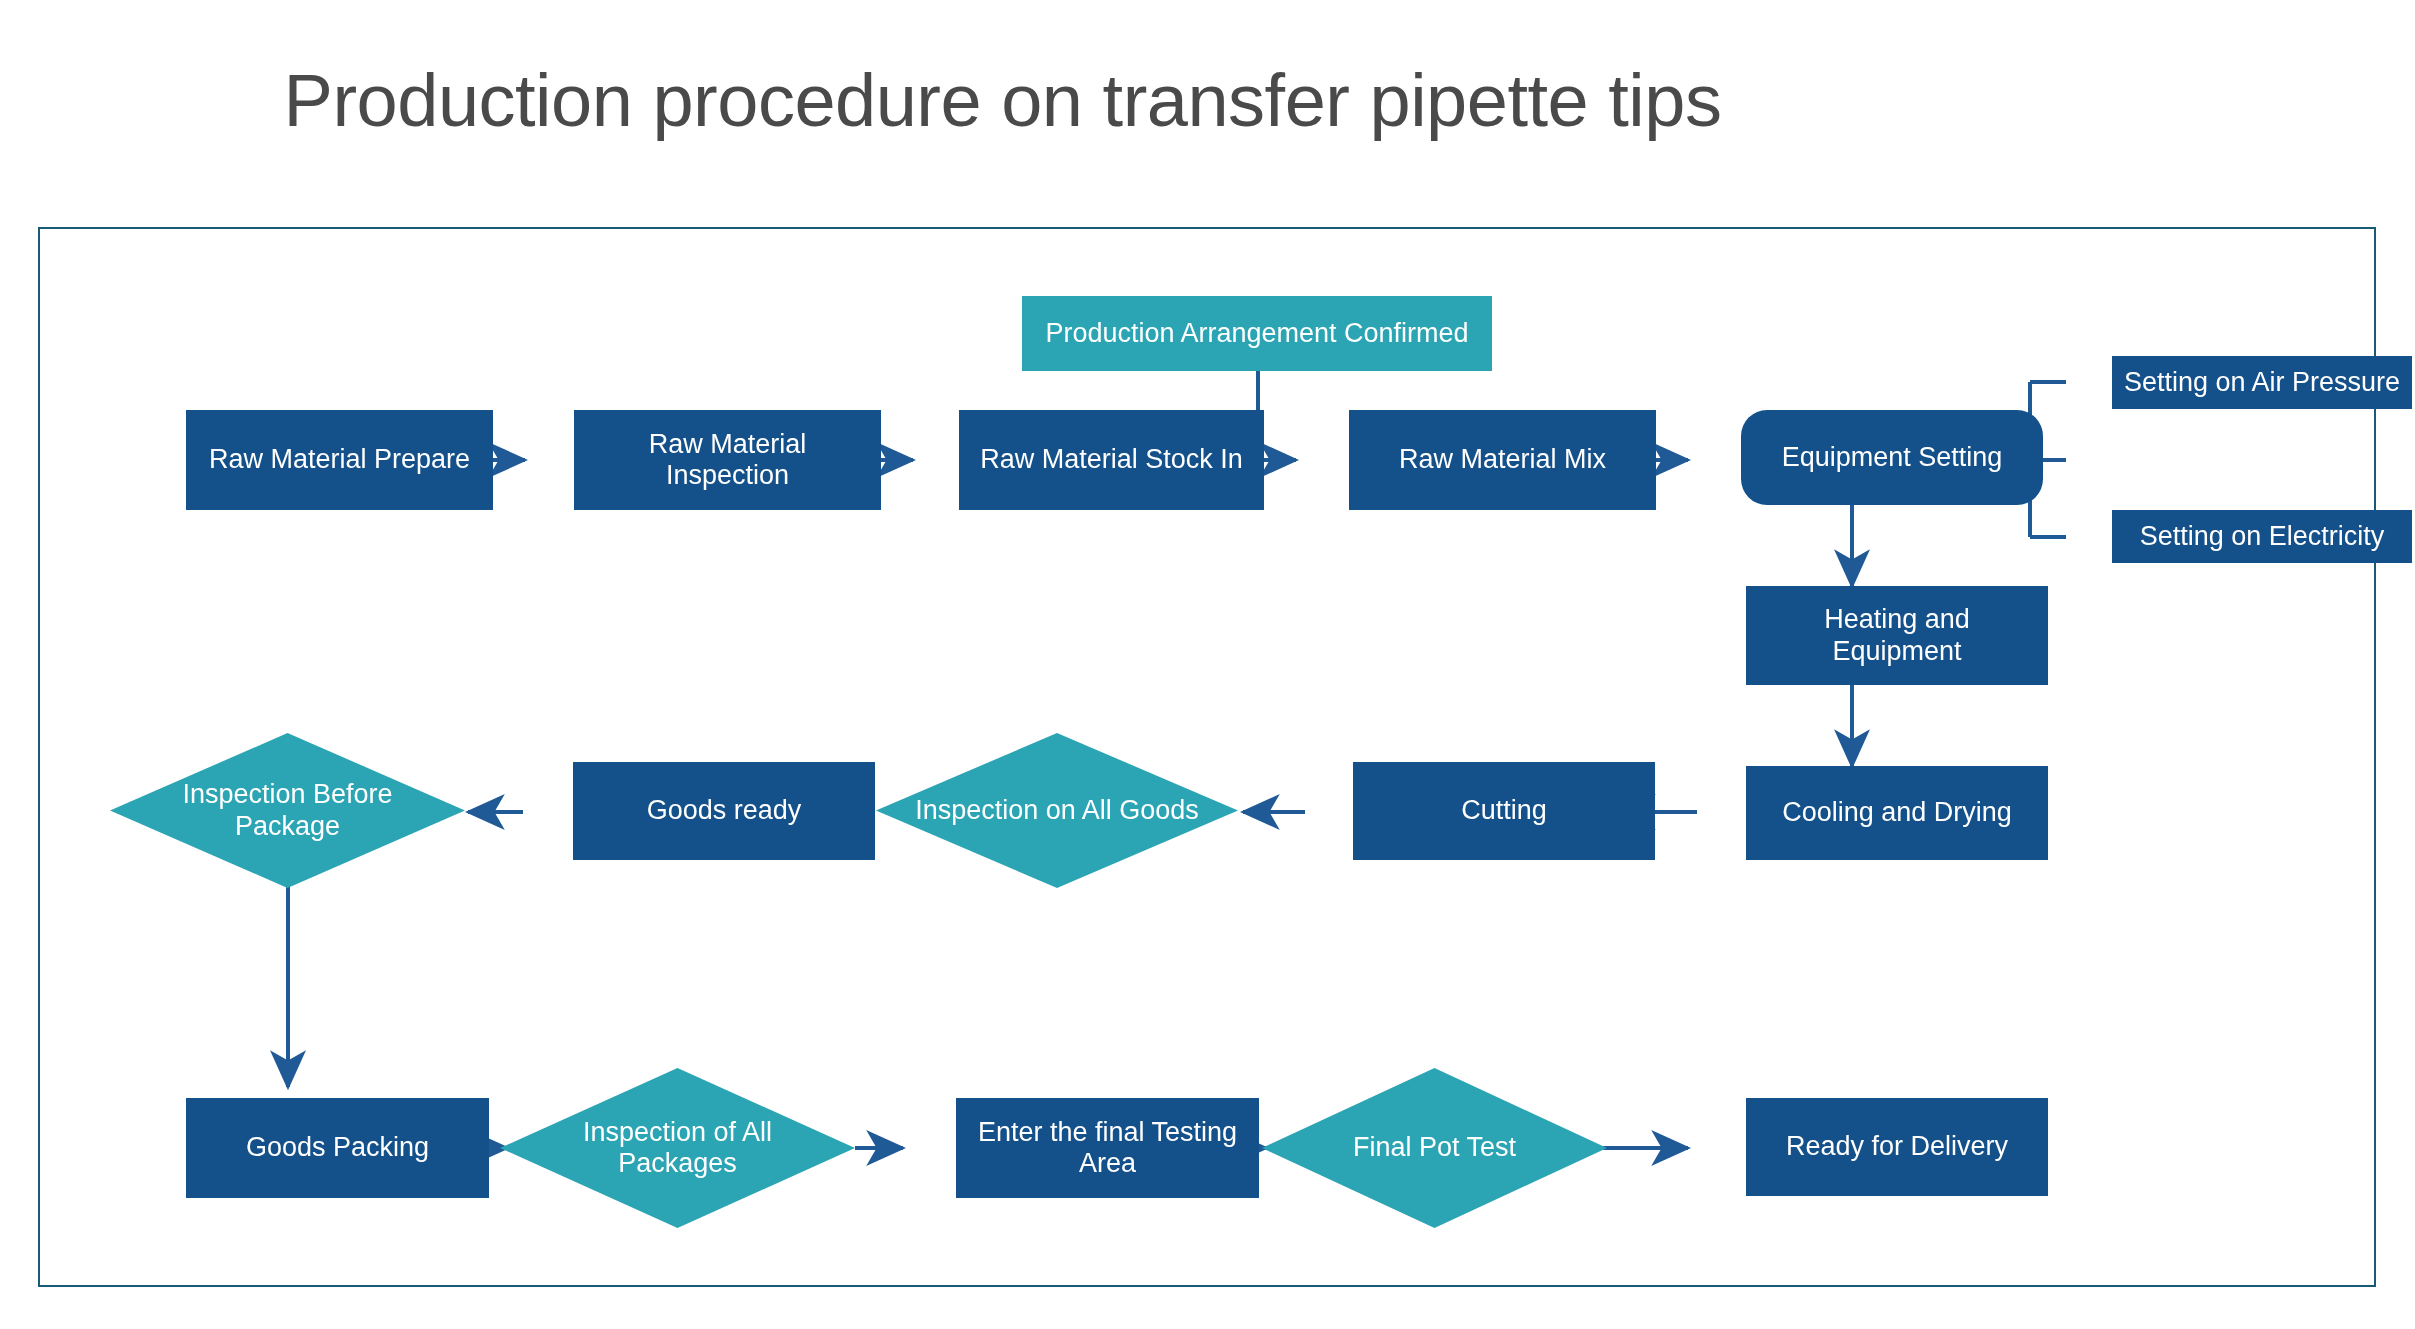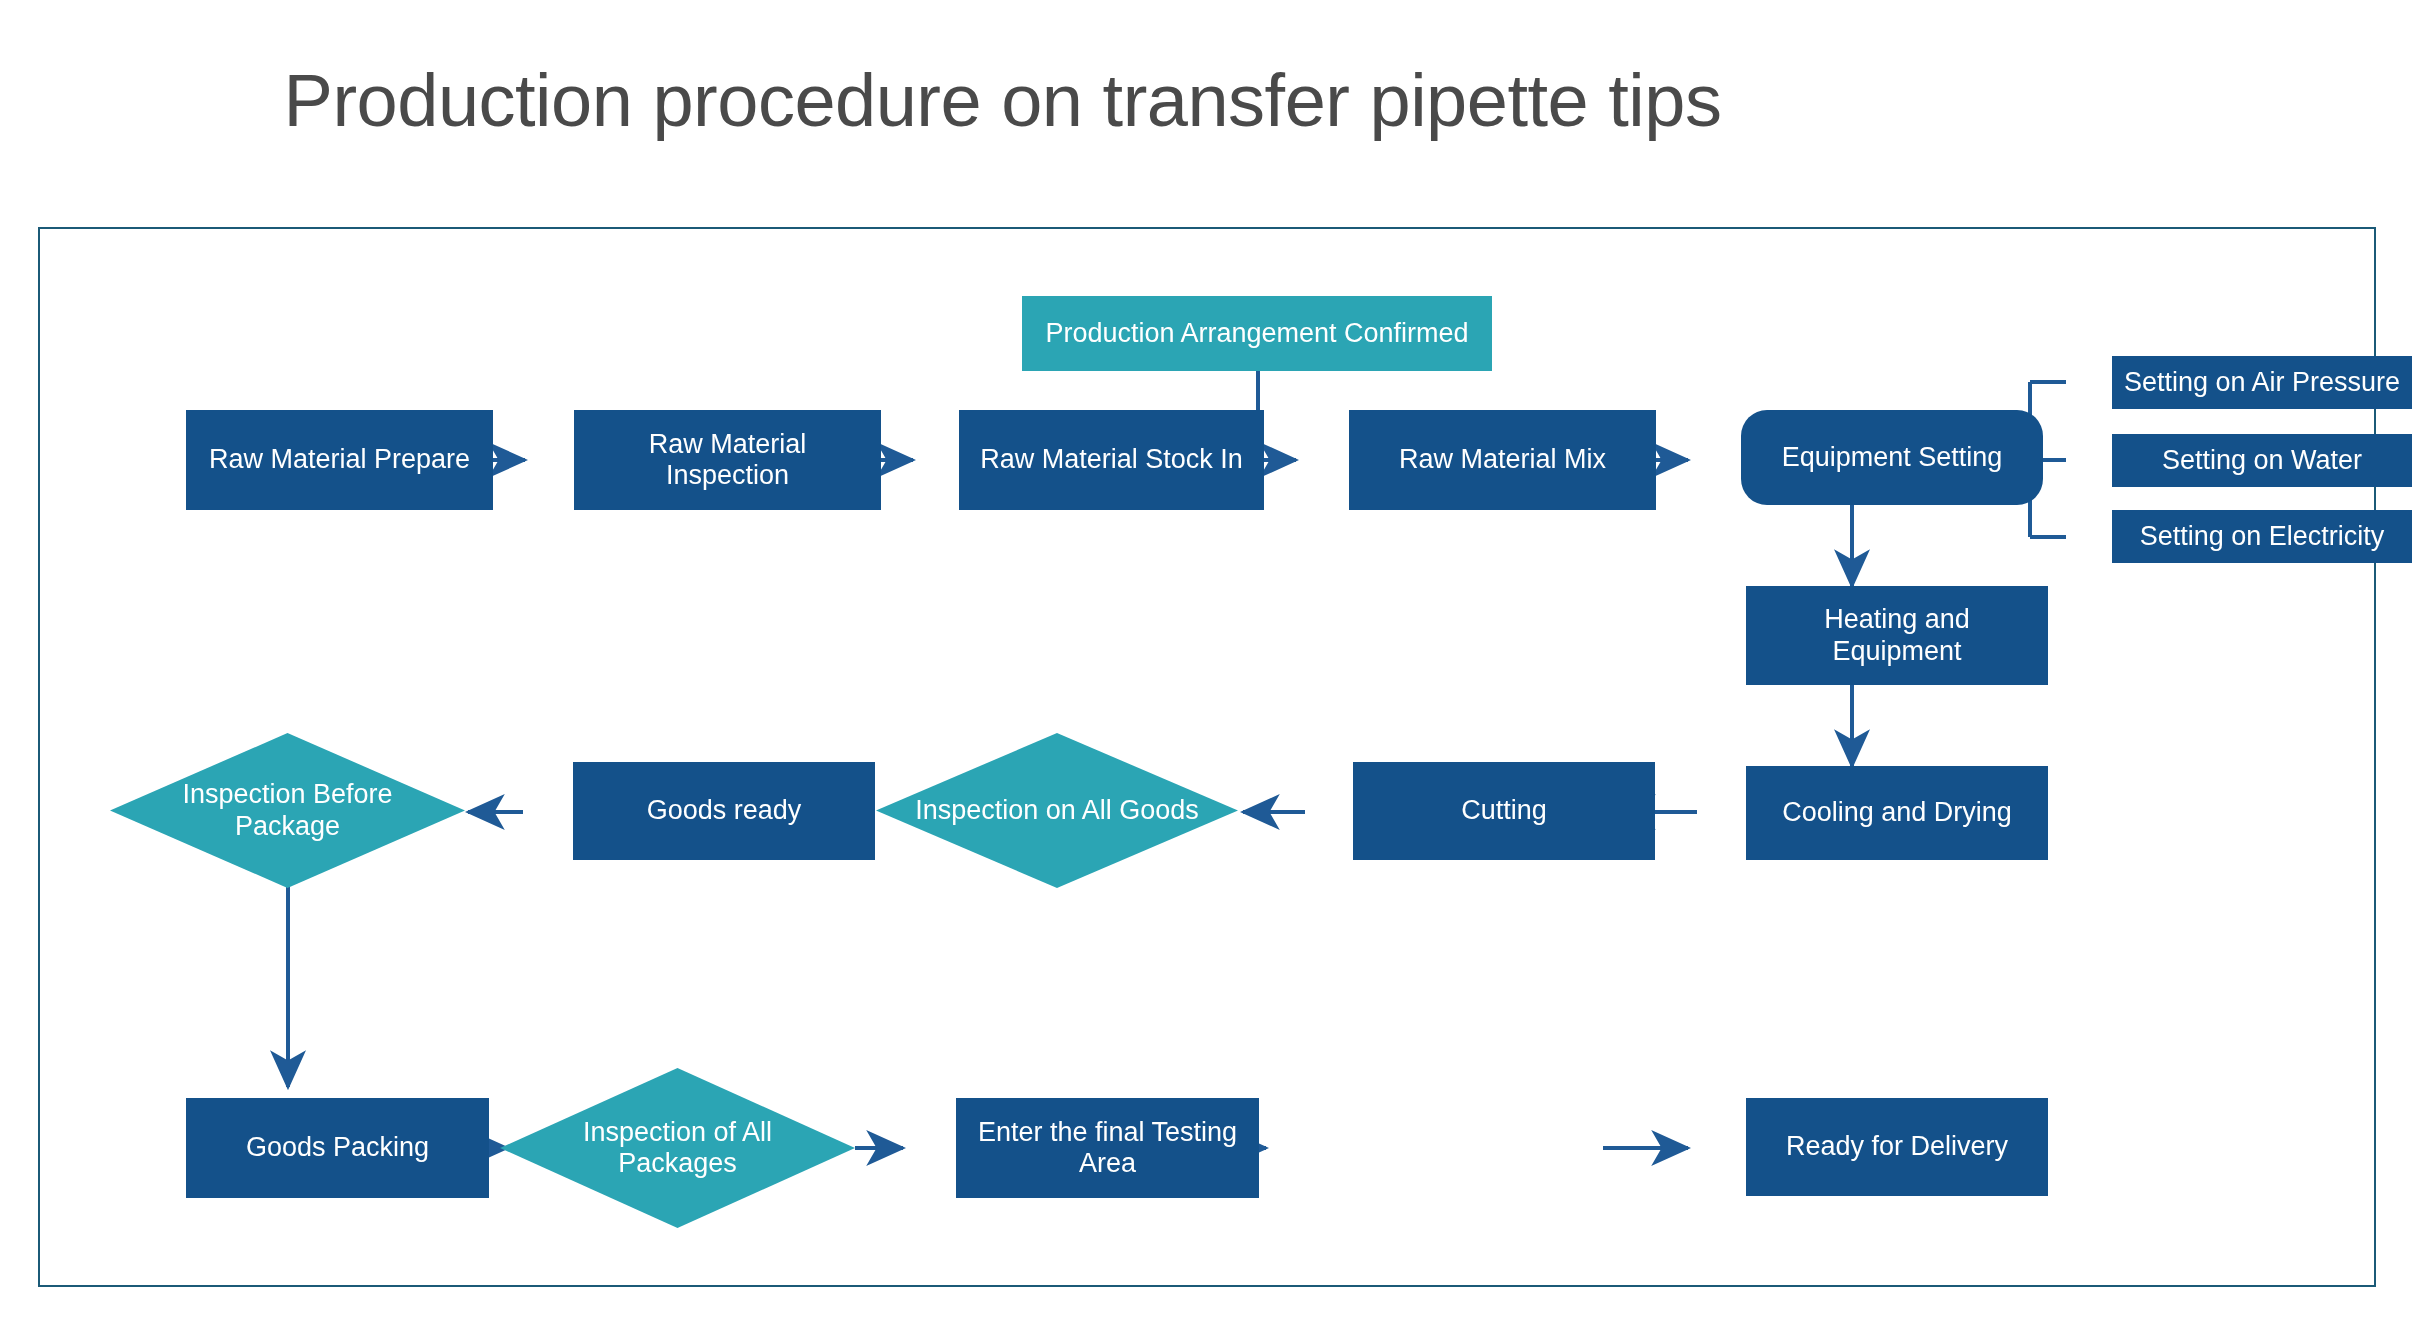--- a/index.html
+++ b/index.html
@@ -165,23 +165,20 @@
   </div>
 
   <div class="node process" style="left:1695px; top:410px; width:302px; height:95px;border-radius:26px;">
     <span>Equipment Setting</span>
   </div>
 
   <div class="node process" style="left:2066px; top:356px; width:300px; height:53px;">
     <span>Setting on Air Pressure</span>
   </div>
 
-  <div class="node process" style="left:2066px; top:434px; width:300px; height:53px;">
-    <span>Setting on Water</span>
-  </div>
 
   <div class="node process" style="left:2066px; top:510px; width:300px; height:53px;">
     <span>Setting on Electricity</span>
   </div>
 
   <div class="node process" style="left:1700px; top:586px; width:302px; height:99px;">
     <span>Heating and Equipment</span>
   </div>
 
   <div class="node process" style="left:1700px; top:766px; width:302px; height:94px;">
@@ -212,18 +209,22 @@
 
   <div class="node decision" style="left:500px; top:1068px; width:355px; height:160px;">
     <span class="dia-shape"></span>
     <span class="dia-label">Inspection of All Packages</span>
   </div>
 
   <div class="node process" style="left:910px; top:1098px; width:303px; height:100px;">
     <span>Enter the final Testing Area</span>
   </div>
 
+  <div class="node decision" style="left:1262px; top:1068px; width:345px; height:160px;">
+    <span class="dia-shape"></span>
+    <span class="dia-label">Final Pot Test</span>
+  </div>
 
   <div class="node process" style="left:1700px; top:1098px; width:302px; height:98px;">
     <span>Ready for Delivery</span>
   </div>
 
 </div>
 
 </body></html>

